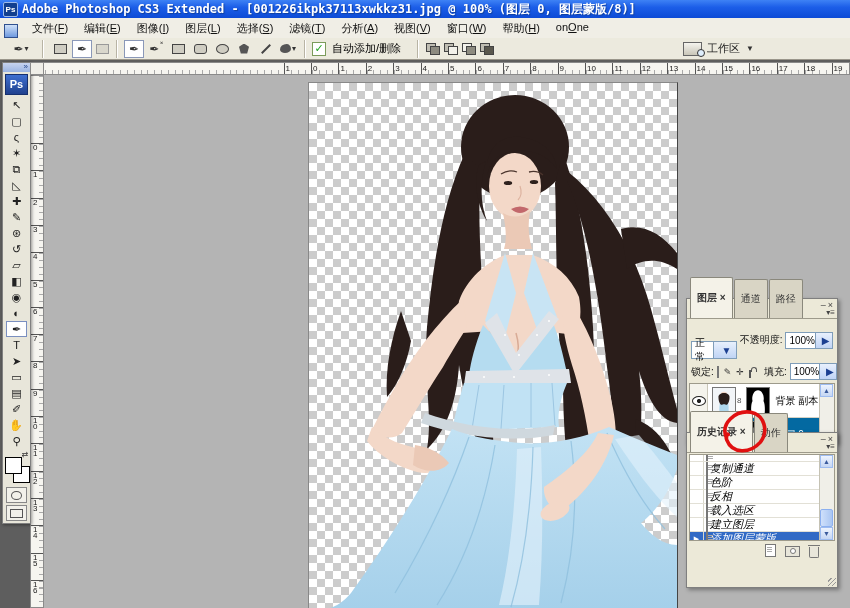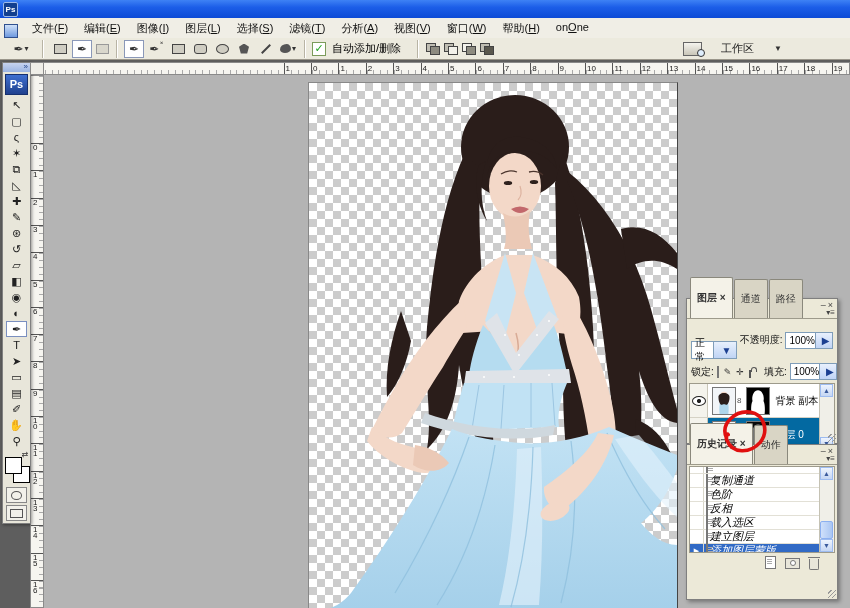--- a/index.html
+++ b/index.html
@@ -38,21 +38,21 @@
   .ic-poly{width:10px;height:10px;background:#555;border:none;
     clip-path:polygon(50% 0,100% 33%,82% 100%,18% 100%,0 33%);}
   .ic-line{width:12px;height:2px;background:#444;border:none;transform:rotate(-45deg);}
   .ic-blob{width:11px;height:9px;background:#555;border:none;border-radius:60% 40% 55% 45%/60% 55% 45% 40%;}
   .xp-check{width:12px;height:12px;border:1px solid #7b9b5a;background:#fff;color:#1ca31c;
     font-size:11px;line-height:11px;text-align:center;font-weight:bold;margin-right:4px;}
   .pathop{position:relative;width:14px;height:12px;margin:1px;}
   .pathop i{position:absolute;width:8px;height:7px;border:1px solid #444;background:#bfbdb2;}
   .pathop i:first-child{left:0;top:0;}
   .pathop i:last-child{left:4px;top:3px;background:#8d8b80;}
-  #workspace-btn{margin-left:186px;display:flex;align-items:center;gap:19px;color:#222;}
+  #workspace-btn{margin-left:186px;display:flex;align-items:center;gap:5px;color:#222;}
   #ws-icon{width:17px;height:12px;border:1px solid #666;background:linear-gradient(#f5f4ee,#c9c6b8);position:relative;}
   #ws-icon::after{content:"";position:absolute;right:-4px;bottom:-2px;width:6px;height:6px;
     border:1.5px solid #333;border-radius:50%;background:#dfeefc;}
   
   #workarea{position:absolute;left:0;top:60px;width:850px;height:548px;background:#5e5e5e;}
   #canvas{position:absolute;left:44px;top:15px;width:806px;height:533px;background:#b4b4b4;overflow:hidden;}
   #hruler{position:absolute;left:30px;top:2px;width:820px;height:13px;background:#f6f5f0;
     border:1px solid #8a8a8a;box-sizing:border-box;overflow:hidden;
     background-image:repeating-linear-gradient(to right,#a9a9a9 0 1px,transparent 1px 6.85px);
     background-size:100% 4px;background-repeat:repeat-x;background-position:0 100%;}
@@ -135,21 +135,21 @@
   .icon-adj{width:11px;height:11px;border-radius:50%;border:1px solid #333;background:linear-gradient(135deg,#111 50%,#fff 50%);}
   .icon-folder{width:13px;height:9px;background:#efede0;border:1px solid #777;position:relative;margin-top:3px;}
   .icon-folder::before{content:"";position:absolute;top:-3px;left:1px;width:5px;height:2px;background:#efede0;border:1px solid #777;border-bottom:none;}
   .icon-page{width:9px;height:11px;background:#fff;border:1px solid #777;position:relative;}
   .icon-page::after{content:"";position:absolute;left:1px;top:2px;width:5px;height:1px;background:#aaa;box-shadow:0 2px 0 #aaa,0 4px 0 #aaa;}
   .icon-trash{width:8px;height:10px;border:1px solid #777;border-top:none;border-radius:0 0 2px 2px;position:relative;margin-top:3px;background:#e8e6da;}
   .icon-trash::before{content:"";position:absolute;top:-2px;left:-2px;right:-2px;height:1px;background:#777;}
   .icon-cam{width:13px;height:9px;border:1px solid #777;background:#e8e6da;position:relative;margin-top:2px;}
   .icon-cam::after{content:"";position:absolute;left:4px;top:1px;width:4px;height:4px;border:1px solid #777;border-radius:50%;background:#fff;}
   
-  #history-panel{left:686px;top:384px;height:156px;}
+  #history-panel{left:686px;top:372px;height:156px;}
   #history-list{position:relative;margin:1px 2px 0 2px;background:#fff;border:1px solid #9d9a8b;height:85px;overflow:hidden;}
   .h-row{display:flex;align-items:center;height:13px;border-bottom:1px solid #e2e0d6;position:relative;}
   .h-row.partial{height:6px;overflow:hidden;}
   .h-row.selected{background:#316ac5;color:#fff;}
   .h-src{width:13px;height:100%;border-right:1px solid #d8d6ca;flex:none;font-size:7px;line-height:13px;color:#fff;text-align:center;}
   .h-ic{flex:none;margin:0 2px;}
   .h-ic .icon-page{width:8px;height:9px;}
   .h-label{font-size:11px;white-space:nowrap;font-style:italic;}
   #history-footer{display:flex;justify-content:flex-end;align-items:center;gap:9px;padding:2px 18px 0 0;height:15px;}
   .grip{position:absolute;right:1px;bottom:1px;width:8px;height:8px;
@@ -157,20 +157,21 @@
   
   #annotation{position:absolute;left:713px;top:345px;width:62px;height:54px;z-index:50;pointer-events:none;}
 </style>
 </head>
 <body>
 
 <div id="app">
 
   <div id="titlebar">
     <div id="title-icon">Ps</div>
+    <div id="title-text">Adobe Photoshop CS3 Extended - [001226ikpk37113xwkkz31.jpg @ 100% (图层 0, 图层蒙版/8)]</div>
   </div>
 
   <div id="menubar">
     <div id="doc-icon"></div>
     <div id="menubar-items" style="display:flex;">
         <span class="menu-item">文件(<u>F</u>)</span>
         <span class="menu-item">编辑(<u>E</u>)</span>
         <span class="menu-item">图像(<u>I</u>)</span>
         <span class="menu-item">图层(<u>L</u>)</span>
         <span class="menu-item">选择(<u>S</u>)</span>

